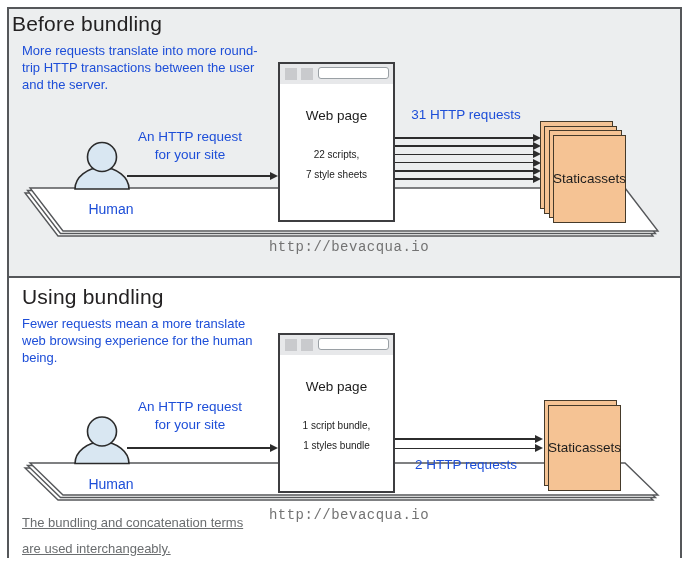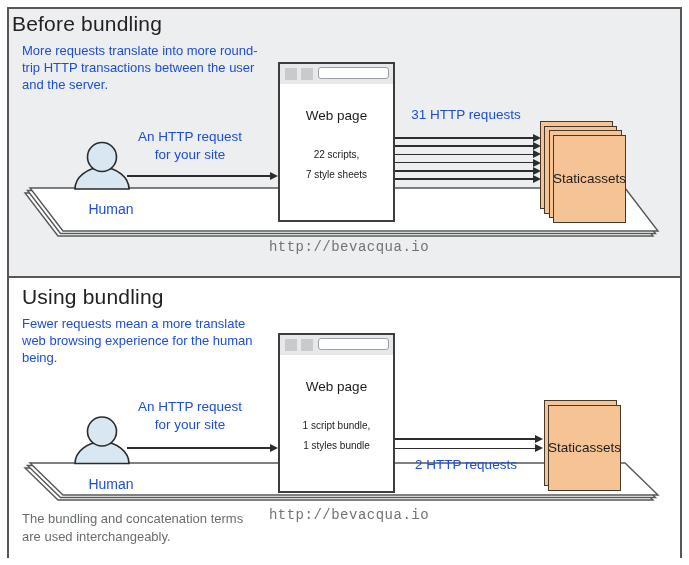--- a/index.html
+++ b/index.html
@@ -23,21 +23,21 @@
   .browser{position:absolute;width:117px;height:160px;background:#fff;border:2px solid #3d3d40;box-sizing:border-box;z-index:3;}
   .chrome{height:20px;background:#e7e8ea;position:relative;}
   .chrome .sq{position:absolute;top:4px;width:12px;height:12px;background:#c9cacd;}
   .chrome .addr{position:absolute;top:3px;left:38px;right:4px;height:12px;background:#fff;border:1.5px solid #9aa0a5;border-radius:3px;box-sizing:border-box;}
   .bb-title{position:absolute;left:0;right:0;top:44px;text-align:center;font-size:13.5px;}
   .bb-detail{position:absolute;left:0;right:0;top:81px;text-align:center;font-size:10px;line-height:19.5px;}
   .assets{position:absolute;z-index:3;}
   .sheet{position:absolute;left:0;top:0;width:100%;height:100%;background:#f5c394;border:1.5px solid #453a2a;box-sizing:border-box;}
   .sheet.front{display:flex;flex-direction:row;align-items:center;justify-content:center;font-size:13.5px;line-height:18px;}
   .url{font-family:"Liberation Mono","DejaVu Sans Mono",monospace;font-size:14px;color:#737373;text-align:center;z-index:4;letter-spacing:0.5px;}
-  .footnote{font-size:13px;color:#6a6d6f;line-height:18px;z-index:4;}
+  .footnote{font-size:13px;color:#6a6d6f;line-height:26px;z-index:4;text-decoration:underline;}
 </style>
 </head>
 <body>
 
 <div class="frame">
 
   <section class="panel panel-top">
 
     <svg class="scene" width="671" height="267" viewBox="0 0 671 267">
       <g>

